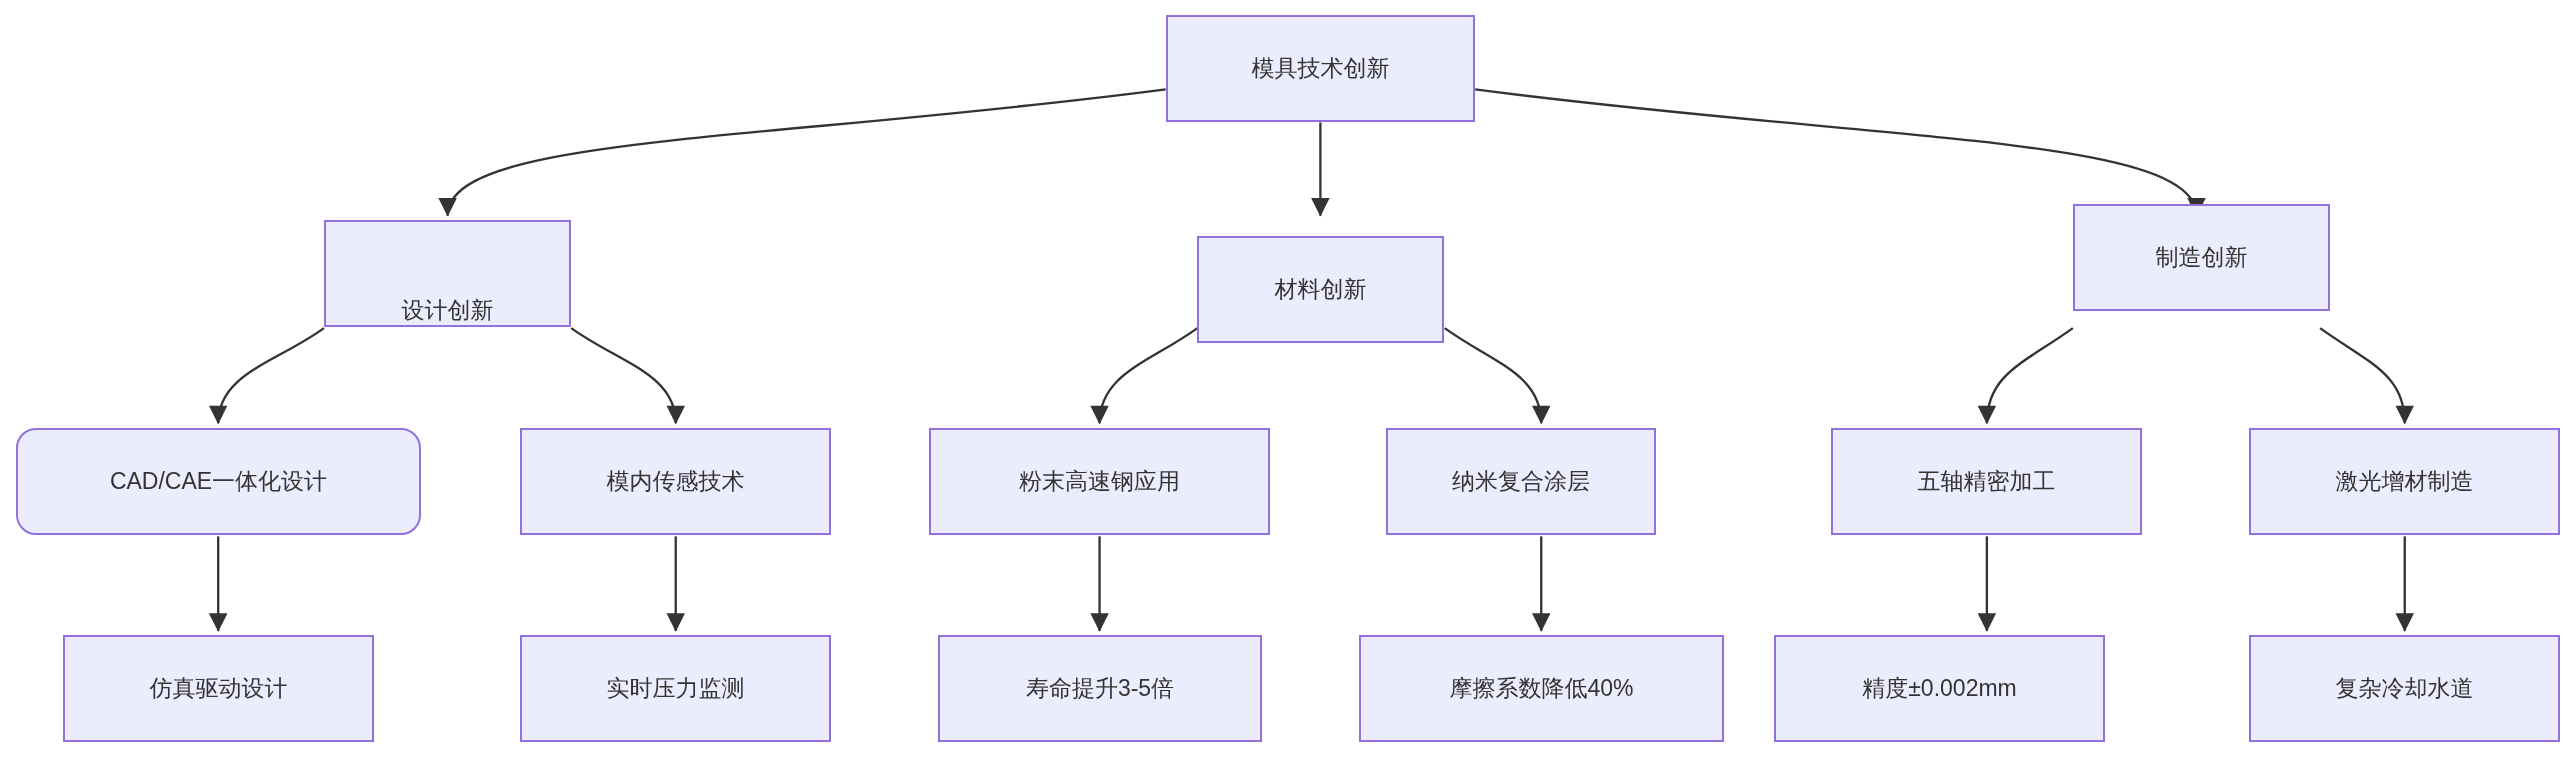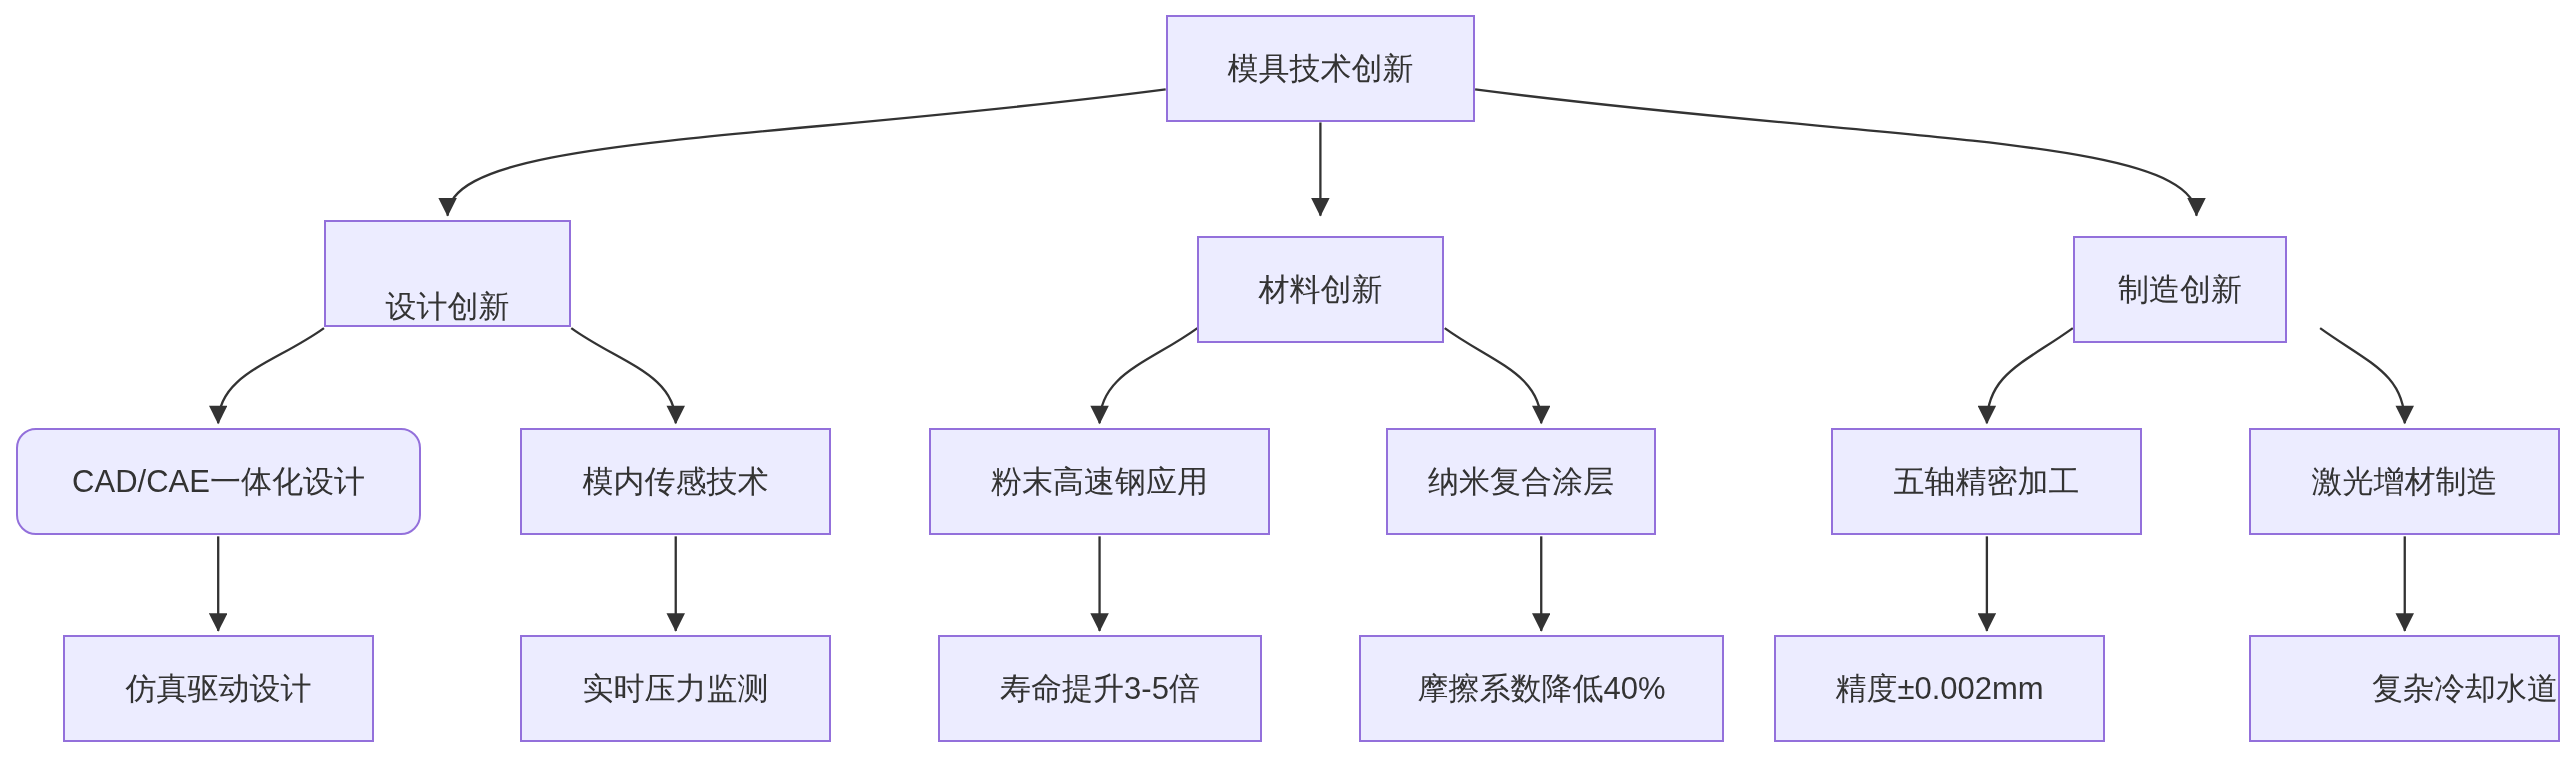--- a/index.html
+++ b/index.html
@@ -23,21 +23,21 @@
     background: #ECECFF;
     border: 2px solid #9370DB;
     box-sizing: border-box;
     display: flex;
     align-items: center;
     justify-content: center;
     z-index: 2;
   }
   .node-label {
     color: #333333;
-    font-size: 31px;
+    font-size: 23px;
     line-height: 1.2;
     white-space: nowrap;
     text-align: center;
   }
   .edge {
     fill: none;
     stroke: #333333;
     stroke-width: 3.5px;
   }
 </style>
@@ -75,21 +75,21 @@
   <div class="node" style="left:1166px; top:15px; width:309px;">
     <span class="node-label">模具技术创新</span>
   </div>
 
   <div class="node" style="left:324px; top:220px; width:247px;align-items:flex-end;">
     <span class="node-label">设计创新</span>
   </div>
   <div class="node" style="left:1197px; top:236px; width:247px;">
     <span class="node-label">材料创新</span>
   </div>
-  <div class="node" style="left:2073px; top:236px; width:214px;">
+  <div class="node" style="left:2073px; top:204px; width:257px;">
     <span class="node-label">制造创新</span>
   </div>
 
   <div class="node" style="left:16px; top:428px; width:405px;border-radius:20px;">
     <span class="node-label">CAD/CAE一体化设计</span>
   </div>
   <div class="node" style="left:520px; top:428px; width:311px;">
     <span class="node-label">模内传感技术</span>
   </div>
   <div class="node" style="left:929px; top:428px; width:341px;">
@@ -113,18 +113,18 @@
   </div>
   <div class="node" style="left:938px; top:635px; width:324px;">
     <span class="node-label">寿命提升3-5倍</span>
   </div>
   <div class="node" style="left:1359px; top:635px; width:365px;">
     <span class="node-label">摩擦系数降低40%</span>
   </div>
   <div class="node" style="left:1774px; top:635px; width:331px;">
     <span class="node-label">精度±0.002mm</span>
   </div>
-  <div class="node" style="left:2249px; top:635px; width:311px;justify-content:flex-end;">
+  <div class="node" style="left:2249px; top:635px; width:311px;">
     <span class="node-label">复杂冷却水道</span>
   </div>
 
 </div>
 
 
 </body></html>

